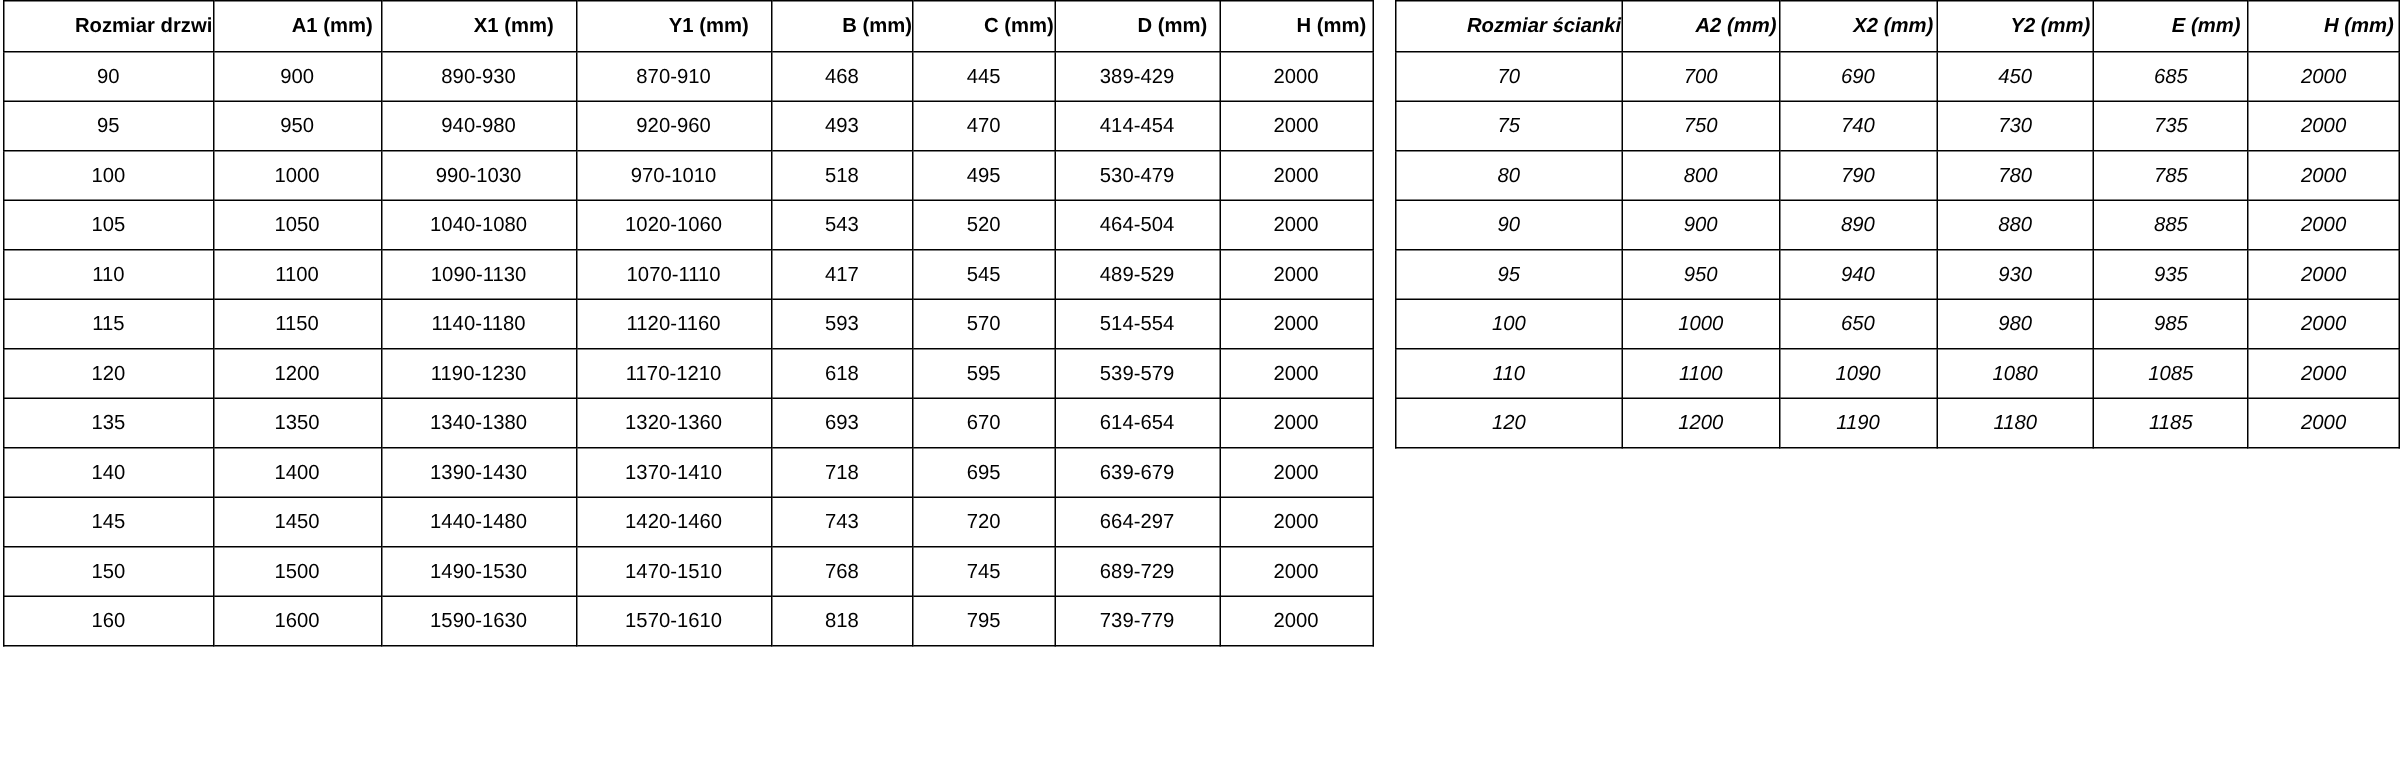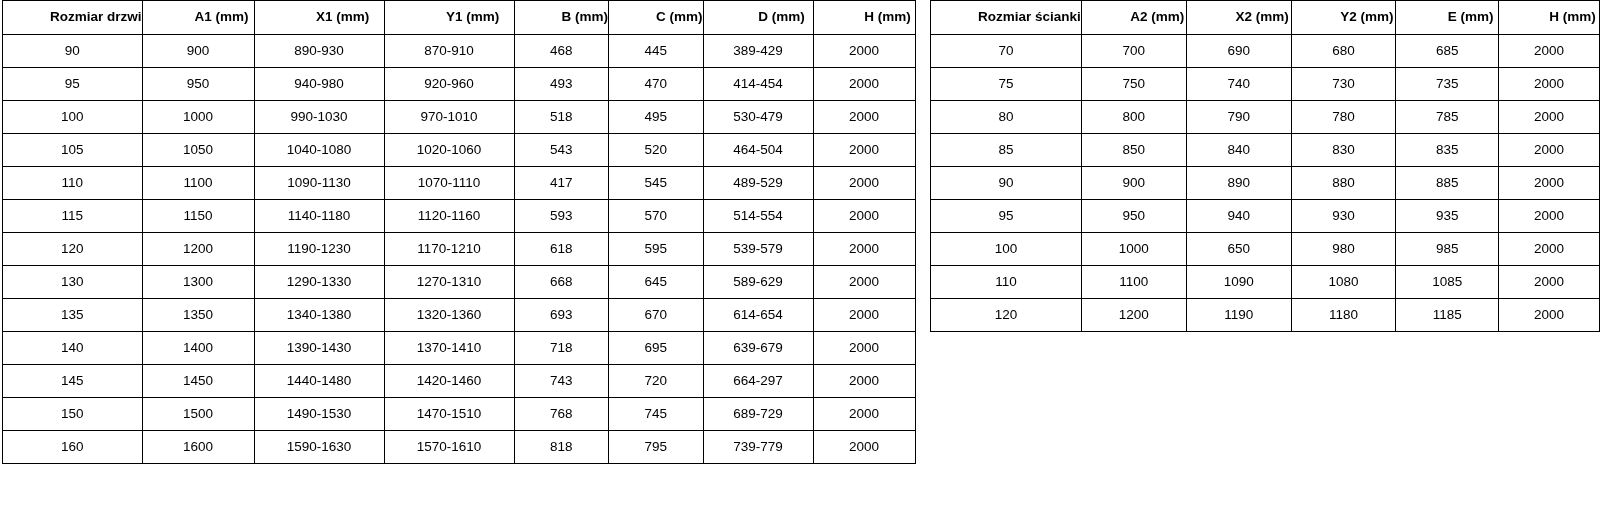--- a/index.html
+++ b/index.html
@@ -17,21 +17,21 @@
   .page {
     position: relative;
     width: 1600px;
     height: 514px;
   }
   .table-wrap {
     position: absolute;
     top: 0;
   }
   #doors-wrap { left: 2px; }
-  #walls-wrap { left: 930px; }
+  #walls-wrap { left: 930px; font-style: italic; }
 
   table.spec {
     border-collapse: collapse;
     table-layout: fixed;
     background: #ffffff;
   }
   table.spec th,
   table.spec td {
     border: 1px solid #000000;
     text-align: center;
@@ -163,30 +163,20 @@
             <td>120</td>
             <td>1200</td>
             <td>1190-1230</td>
             <td>1170-1210</td>
             <td>618</td>
             <td>595</td>
             <td>539-579</td>
             <td>2000</td>
           </tr>
           <tr>
-            <td>130</td>
-            <td>1300</td>
-            <td>1290-1330</td>
-            <td>1270-1310</td>
-            <td>668</td>
-            <td>645</td>
-            <td>589-629</td>
-            <td>2000</td>
-          </tr>
-          <tr>
             <td>135</td>
             <td>1350</td>
             <td>1340-1380</td>
             <td>1320-1360</td>
             <td>693</td>
             <td>670</td>
             <td>614-654</td>
             <td>2000</td>
           </tr>
           <tr>
@@ -251,49 +241,41 @@
             <th>Y2 (mm)</th>
             <th>E (mm)</th>
             <th>H (mm)</th>
           </tr>
       </thead>
       <tbody>
           <tr>
             <td>70</td>
             <td>700</td>
             <td>690</td>
-            <td>680</td>
+            <td>450</td>
             <td>685</td>
             <td>2000</td>
           </tr>
           <tr>
             <td>75</td>
             <td>750</td>
             <td>740</td>
             <td>730</td>
             <td>735</td>
             <td>2000</td>
           </tr>
           <tr>
             <td>80</td>
             <td>800</td>
             <td>790</td>
             <td>780</td>
             <td>785</td>
             <td>2000</td>
           </tr>
           <tr>
-            <td>85</td>
-            <td>850</td>
-            <td>840</td>
-            <td>830</td>
-            <td>835</td>
-            <td>2000</td>
-          </tr>
-          <tr>
             <td>90</td>
             <td>900</td>
             <td>890</td>
             <td>880</td>
             <td>885</td>
             <td>2000</td>
           </tr>
           <tr>
             <td>95</td>
             <td>950</td>

